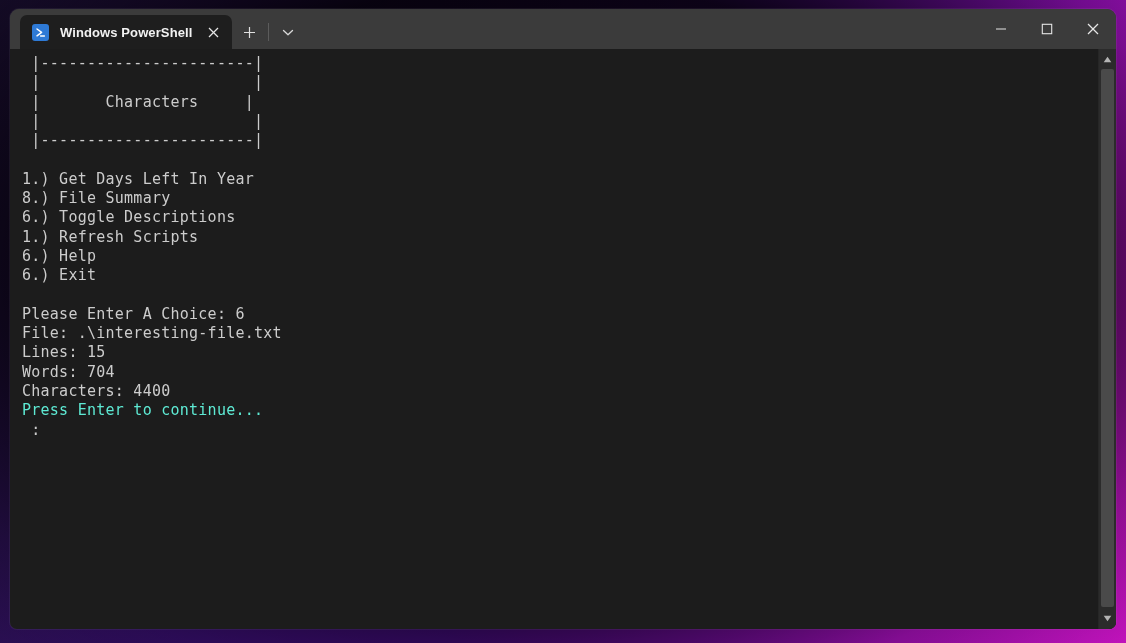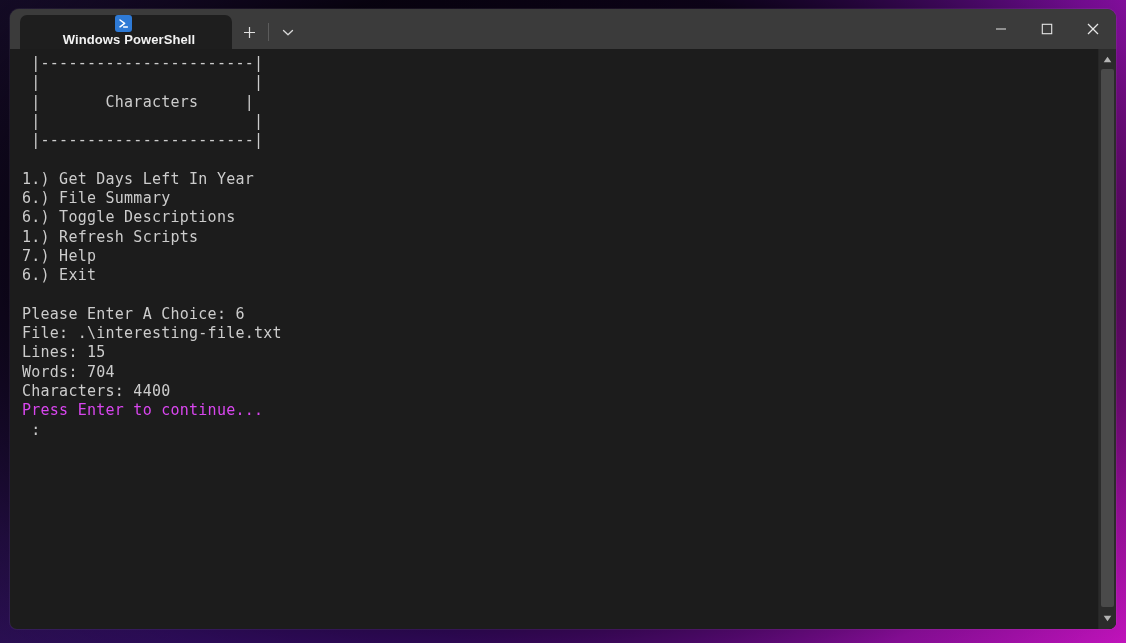--- a/index.html
+++ b/index.html
@@ -67,21 +67,20 @@
   .tab {
     position: relative;
     display: flex;
     align-items: center;
     height: 34px;
     min-width: 212px;
     padding: 0 6px 0 12px;
     background: #1e1e1e;
     border-radius: 7px 7px 0 0;
     box-sizing: border-box;
-    flex-direction: column;
   }
   .tab-icon {
     width: 17px; height: 17px;
     border-radius: 3px;
     background: #2e7ad6;
     display: flex;
     align-items: center;
     justify-content: center;
     flex: none;
     margin-right: 11px;
@@ -149,21 +148,21 @@
     flex: 1;
     padding: 5px 0 0 12px;
     color: #cccccc;
     font-family: "DejaVu Sans Mono", monospace;
     font-size: 15px;
     line-height: 19.3px;
     white-space: pre;
     letter-spacing: 0.25px;
     overflow: hidden;
   }
-  .cyan { color: #d946ef; }
+  .cyan { color: #5eead4; }
 
   
   #scrollbar {
     width: 17px;
     background: #2b2b2b;
     position: relative;
     flex: none;
     border-left: 1px solid #262626;
   }
   .sb-arrow {
@@ -265,24 +264,24 @@
 
   <div id="termwrap">
 
     <div id="term"><span> |-----------------------|</span>
 <span> |                       |</span>
 <span> |       Characters     |</span>
 <span> |                       |</span>
 <span> |-----------------------|</span>
 
 <span>1.) Get Days Left In Year</span>
-<span>6.) File Summary</span>
+<span>8.) File Summary</span>
 <span>6.) Toggle Descriptions</span>
 <span>1.) Refresh Scripts</span>
-<span>7.) Help</span>
+<span>6.) Help</span>
 <span>6.) Exit</span>
 
 <span>Please Enter A Choice: 6</span>
 <span>File: .\interesting-file.txt</span>
 <span>Lines: 15</span>
 <span>Words: 704</span>
 <span>Characters: 4400</span>
 <span class="cyan">Press Enter to continue...</span>
 <span> :</span></div>
 

